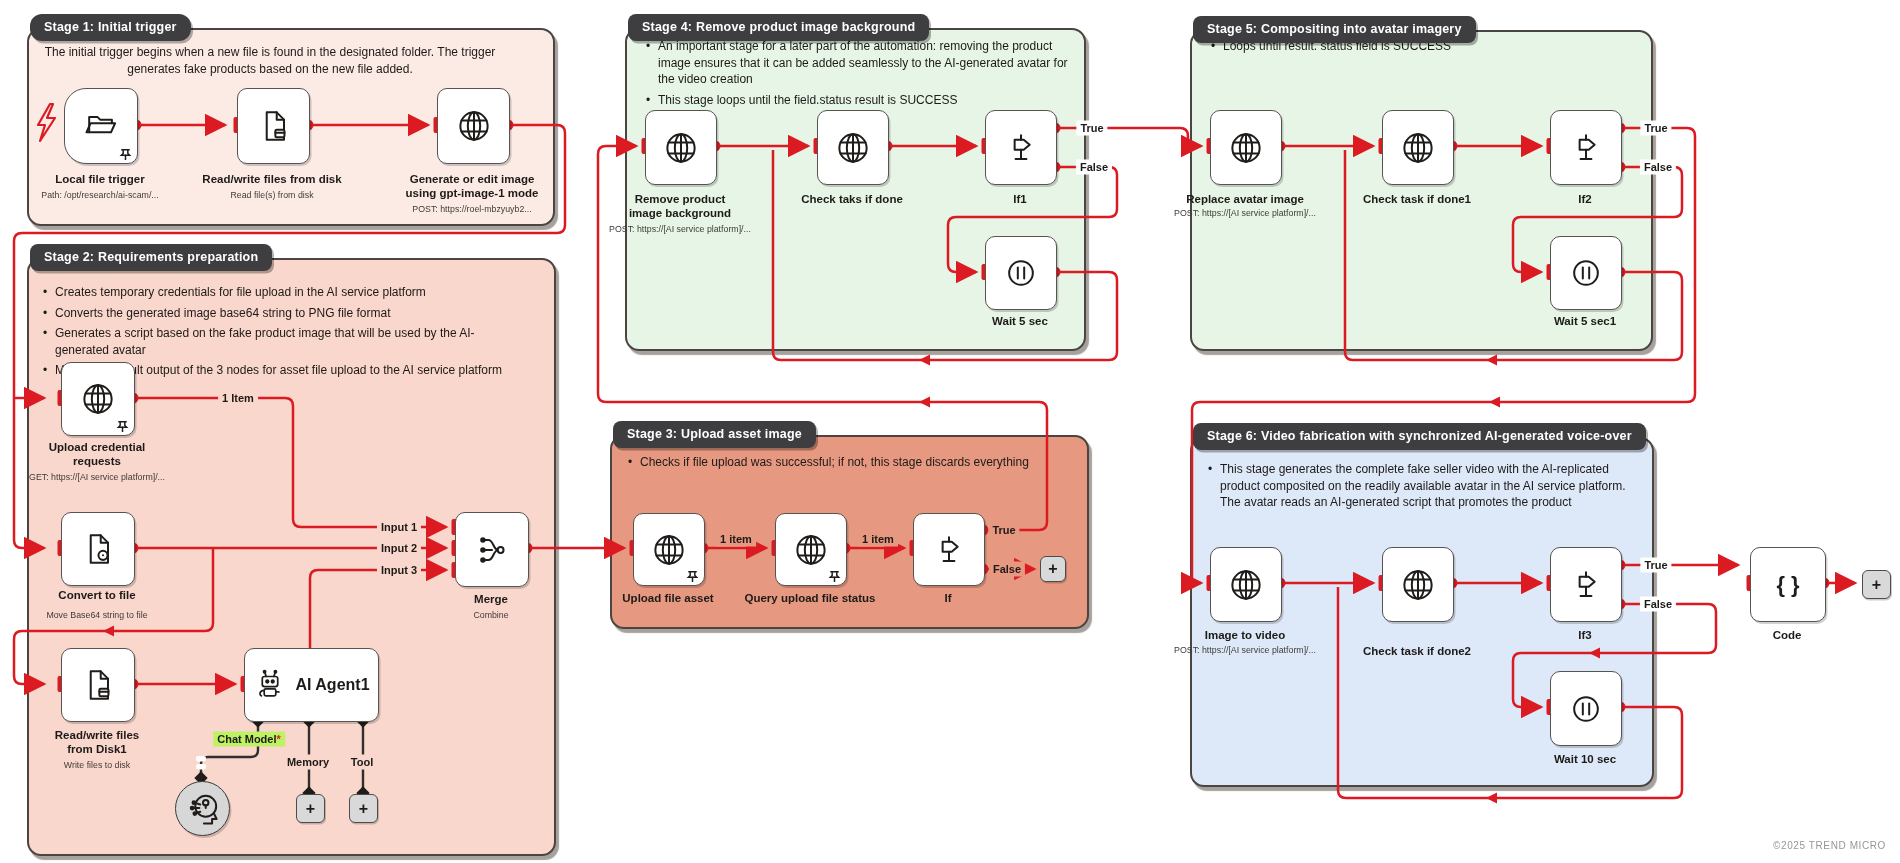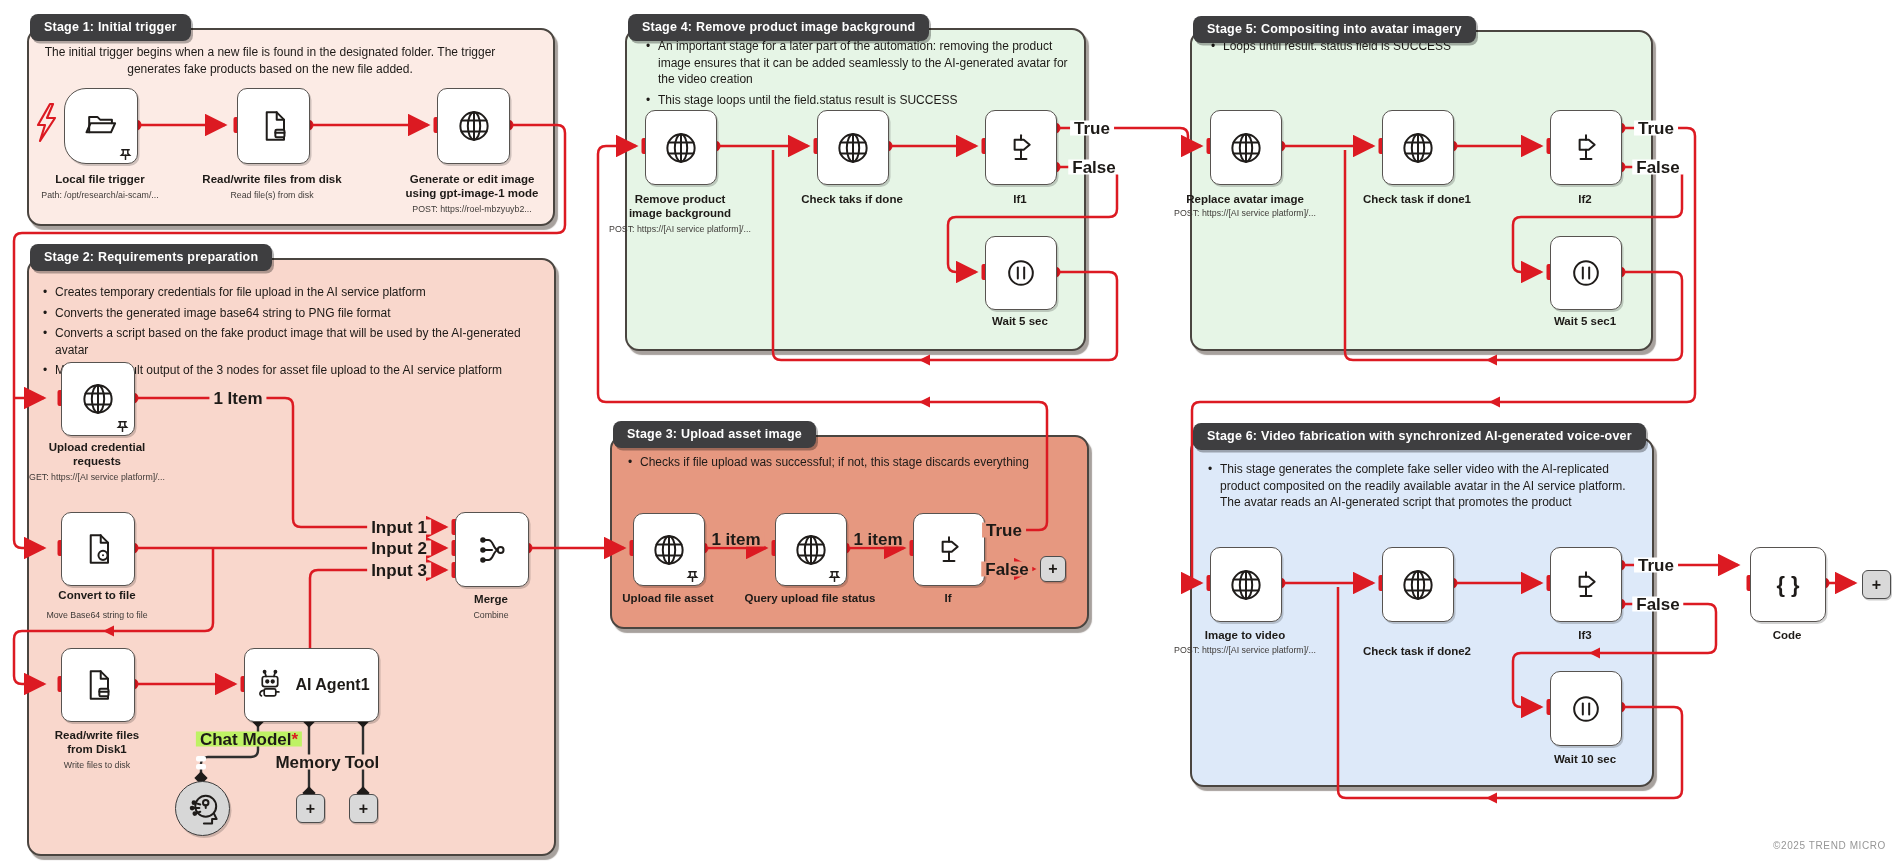--- a/index.html
+++ b/index.html
@@ -16,40 +16,40 @@
   .desc{position:absolute;z-index:3;font-size:12px;line-height:16.5px;margin:0;text-align:center;}
   #wires{position:absolute;left:0;top:0;z-index:2;}
   .node{position:absolute;background:#fff;border:1.7px solid #575350;border-radius:10px;z-index:3;
         box-shadow:1.5px 2px 0 rgba(0,0,0,.18);display:flex;align-items:center;justify-content:center;}
   .node.trigger{border-radius:22px 10px 10px 22px;}
   .node.circle{border-radius:50%;background:#d7d7d7;border:1.8px solid #3c3c3c;}
   .node .pinbadge{position:absolute;right:5px;bottom:3px;}
   .agent-label{font-size:16px;font-weight:700;margin-left:8px;}
   .nlabel{position:absolute;z-index:3;font-size:11.5px;font-weight:700;line-height:14px;text-align:center;}
   .nsub{position:absolute;z-index:3;font-size:8.8px;line-height:11px;color:#3f3b38;text-align:center;}
-  .elabel{position:absolute;z-index:3;font-size:17px;font-weight:700;line-height:13px;
+  .elabel{position:absolute;z-index:3;font-size:11px;font-weight:700;line-height:13px;
           transform:translate(-50%,-50%);padding:1px 4px;white-space:nowrap;}
   .plusbox{position:absolute;z-index:3;background:#d9d9d9;border:1.6px solid #4c4c4c;border-radius:6px;
            display:flex;align-items:center;justify-content:center;font-size:16px;font-weight:700;
            box-shadow:1px 1.5px 0 rgba(0,0,0,.2);}
   .footer{position:absolute;right:14px;top:840px;font-size:10px;color:#969696;letter-spacing:.6px;z-index:3;}
 </style>
 </head>
 <body>
 
 <div id="canvas">
     <div class="stage" style="left: 27px; top: 28px; width: 524px; height: 194px; background: rgb(252, 235, 229);"></div>
-    <div class="tab" style="left: 30px; top: 14px;">Stage 1: Initial trigger</div>
+    <div class="tab" style="left: 30px; top: 14px; border-radius: 12px;">Stage 1: Initial trigger</div>
     <p class="desc" style="left: 40px; top: 44px; width: 460px;">The initial trigger begins when a new file is found in the designated folder. The trigger generates fake products based on the new file added.</p>
     <div class="stage" style="left: 27px; top: 258px; width: 525px; height: 594px; background: rgb(249, 215, 204);"></div>
     <div class="tab" style="left: 30px; top: 244px;">Stage 2: Requirements preparation</div>
     <ul class="bullets" style="left: 42px; top: 284px; width: 486px;">
       <li>Creates temporary credentials for file upload in the AI service platform</li>
       <li>Converts the generated image base64 string to PNG file format</li>
-      <li>Converts a script based on the fake product image that will be used by the AI-generated avatar</li>
+      <li>Generates a script based on the fake product image that will be used by the AI-generated avatar</li>
       <li>Merges all result output of the 3 nodes for asset file upload to the AI service platform</li>
     </ul>
     <div class="stage" style="left: 610px; top: 435px; width: 475px; height: 190px; background: rgb(230, 152, 128);"></div>
     <div class="tab" style="left: 613px; top: 421px;">Stage 3: Upload asset image</div>
     <ul class="bullets" style="left: 627px; top: 454px; width: 440px;">
       <li>Checks if file upload was successful; if not, this stage discards everything</li>
     </ul>
     <div class="stage" style="left: 625px; top: 28px; width: 457px; height: 319px; background: rgb(230, 245, 230);"></div>
     <div class="tab" style="left: 628px; top: 14px;">Stage 4: Remove product image background</div>
     <ul class="bullets" style="left: 645px; top: 38px; width: 432px;">

